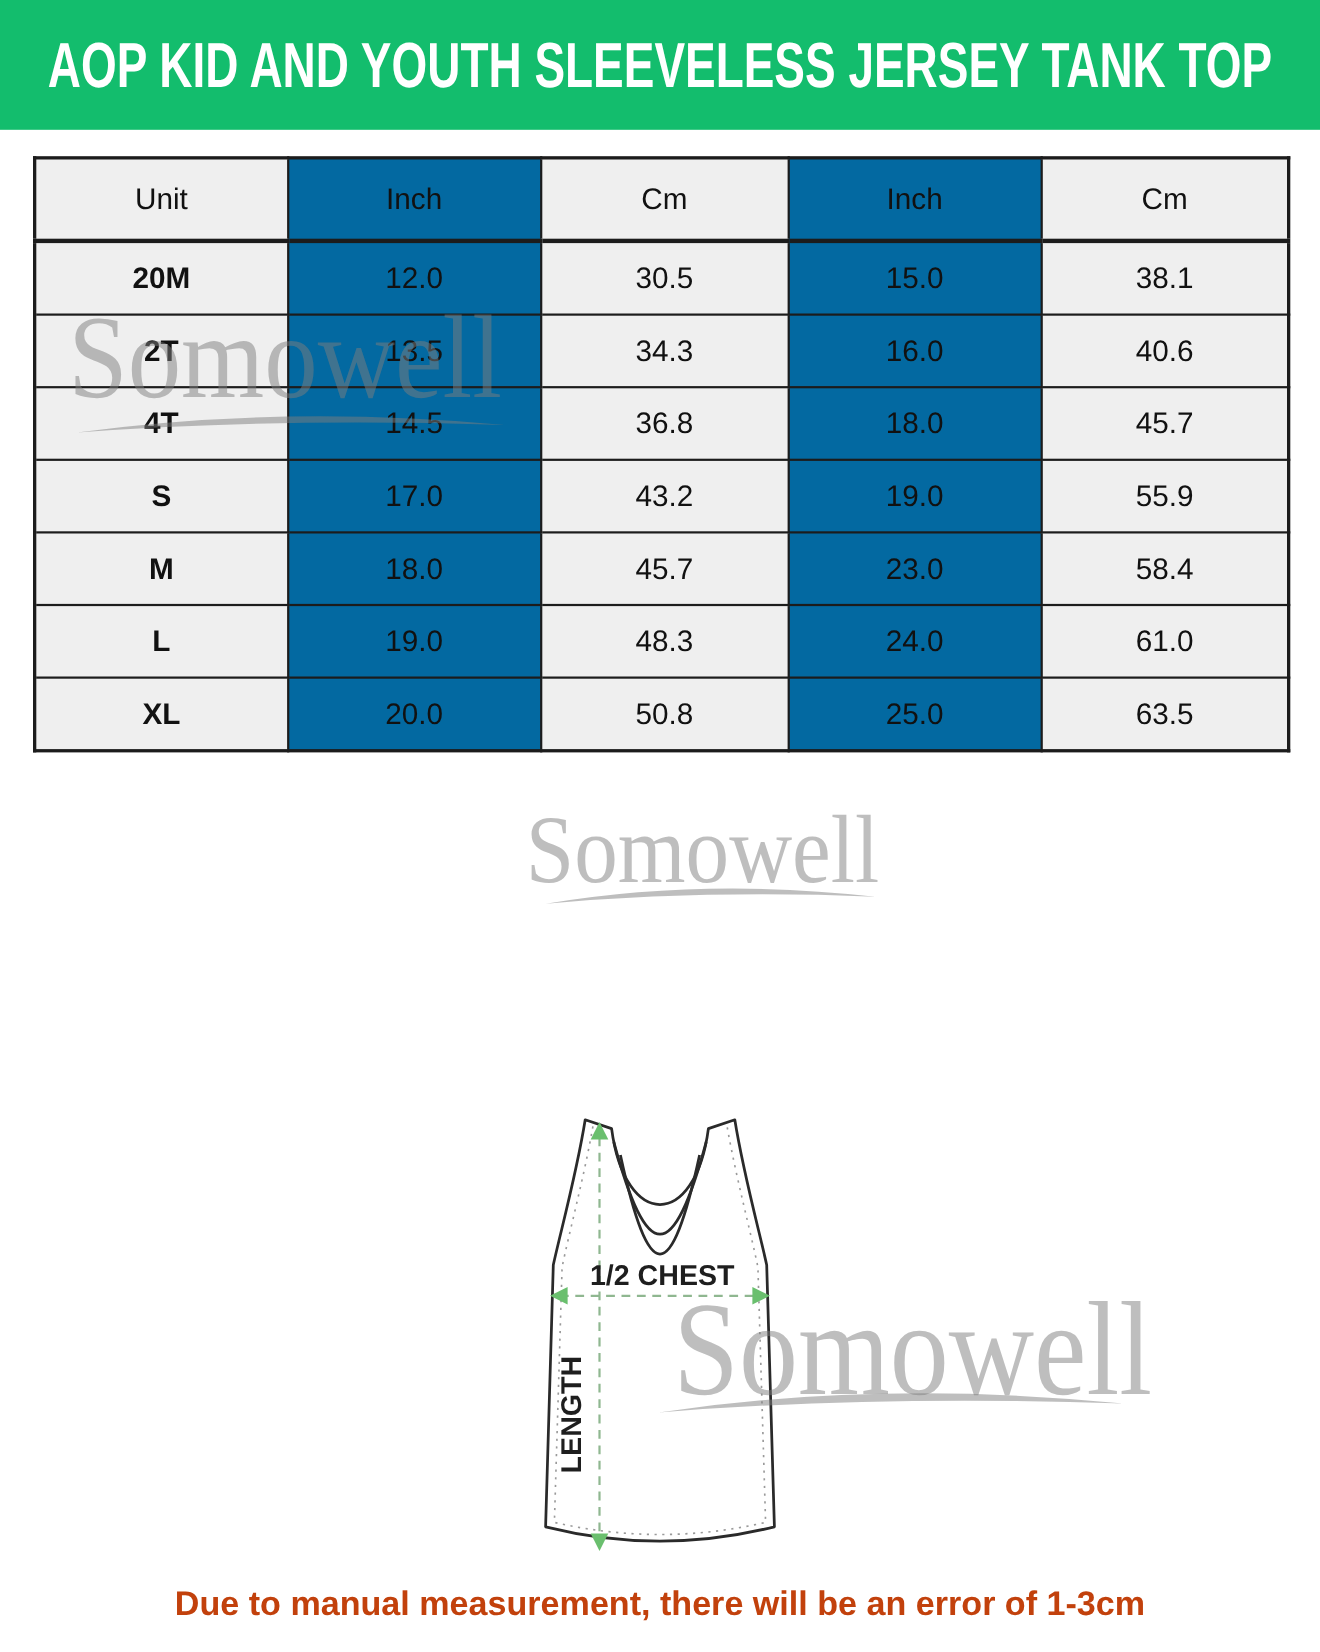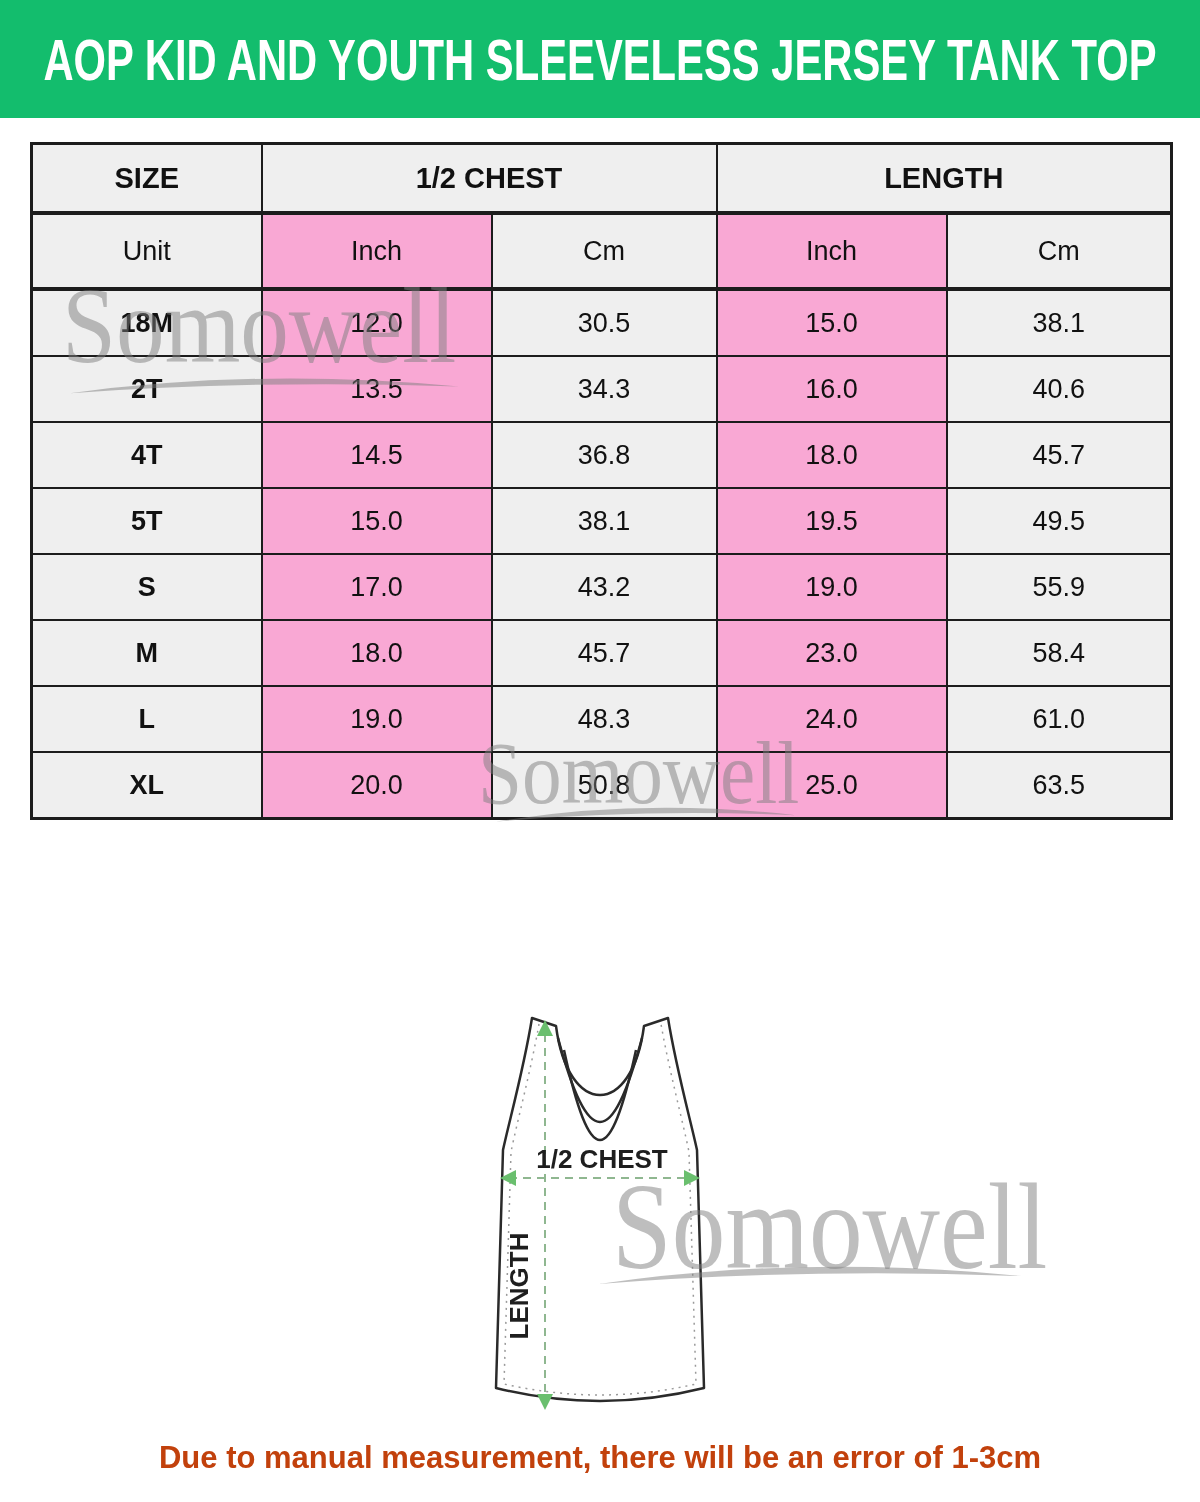--- a/index.html
+++ b/index.html
@@ -25,21 +25,21 @@
   }
   table.size-table th,table.size-table td{
     border:2px solid #1c1c1c;text-align:center;vertical-align:middle;padding:0;
   }
   table.size-table{border:3px solid #1c1c1c;}
   tr.r-group th{height:66px;font-size:29px;font-weight:bold;border-bottom-width:4px;}
   tr.r-unit  th{height:72px;font-size:27px;font-weight:normal;border-bottom-width:4px;}
   tbody td{height:64px;font-size:27px;font-weight:normal;border-top-width:3px;}
   tbody td.sz{font-weight:bold;}
   .c-grey{background:#efefef;}
-  .c-white{background:#f9a8d4;}
+  .c-white{background:#0369a1;}
   
   .wm{
     position:absolute;font-family:"Liberation Serif",serif;
     color:rgba(125,125,125,0.5);line-height:1;z-index:5;white-space:nowrap;
     transform-origin:left top;pointer-events:none;
   }
   .wm1{left:62px;top:272px;font-size:108px;transform:scale(0.9,1);}
   .wm2{left:478px;top:730px;font-size:88px;transform:scale(0.9,1);}
   .wm3{left:612px;top:1166px;font-size:122px;transform:scale(0.88,1);}
   .swoosh{position:absolute;z-index:5;pointer-events:none;}
@@ -64,61 +64,49 @@
 
 <table class="size-table">
   <colgroup>
     <col style="width:230px">
       <col style="width:230px">
       <col style="width:225px">
     <col style="width:230px">
       <col style="width:225px">
   </colgroup>
   <thead>
-    <tr class="r-group">
-      <th class="c-grey">SIZE</th>
-      <th class="c-grey" colspan="2">1/2 CHEST</th>
-      <th class="c-grey" colspan="2">LENGTH</th>
-    </tr>
     <tr class="r-unit">
       <th class="c-grey">Unit</th>
       <th class="c-white">Inch</th>
       <th class="c-grey">Cm</th>
       <th class="c-white">Inch</th>
       <th class="c-grey">Cm</th>
     </tr>
   </thead>
   <tbody>
     <tr>
-      <td class="c-grey sz">18M</td>
+      <td class="c-grey sz">20M</td>
       <td class="c-white">12.0</td>
       <td class="c-grey">30.5</td>
       <td class="c-white">15.0</td>
       <td class="c-grey">38.1</td>
     </tr>
     <tr>
       <td class="c-grey sz">2T</td>
       <td class="c-white">13.5</td>
       <td class="c-grey">34.3</td>
       <td class="c-white">16.0</td>
       <td class="c-grey">40.6</td>
     </tr>
     <tr>
       <td class="c-grey sz">4T</td>
       <td class="c-white">14.5</td>
       <td class="c-grey">36.8</td>
       <td class="c-white">18.0</td>
       <td class="c-grey">45.7</td>
-    </tr>
-    <tr>
-      <td class="c-grey sz">5T</td>
-      <td class="c-white">15.0</td>
-      <td class="c-grey">38.1</td>
-      <td class="c-white">19.5</td>
-      <td class="c-grey">49.5</td>
     </tr>
     <tr>
       <td class="c-grey sz">S</td>
       <td class="c-white">17.0</td>
       <td class="c-grey">43.2</td>
       <td class="c-white">19.0</td>
       <td class="c-grey">55.9</td>
     </tr>
     <tr>
       <td class="c-grey sz">M</td>

